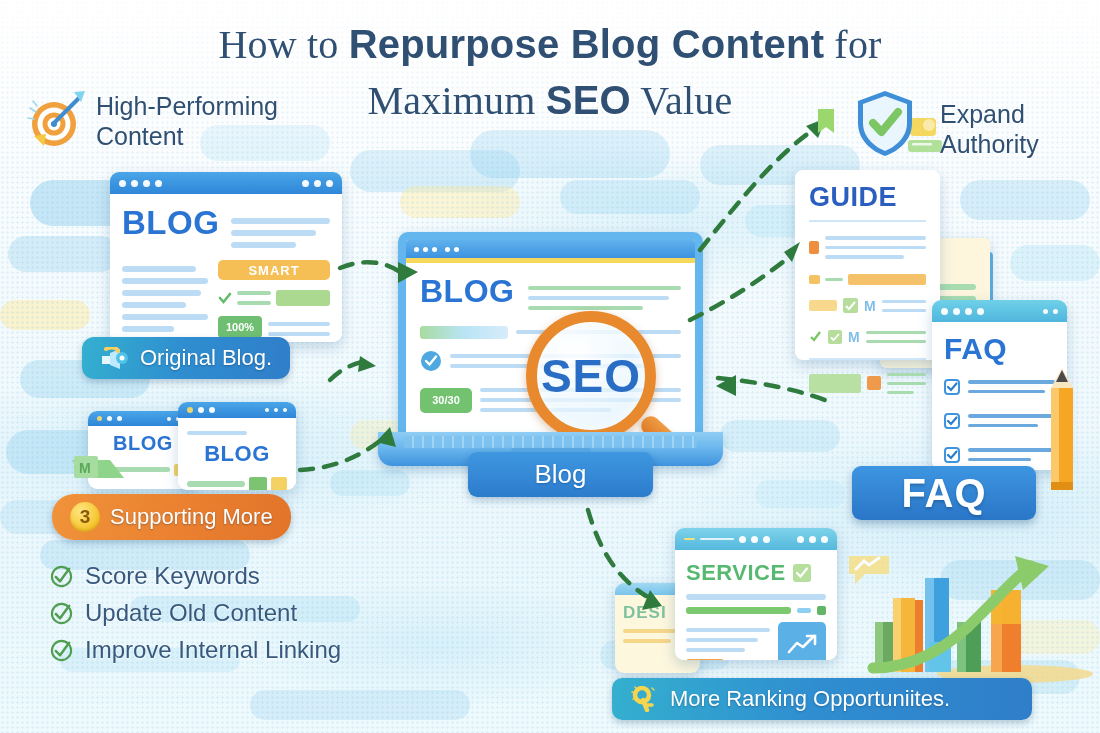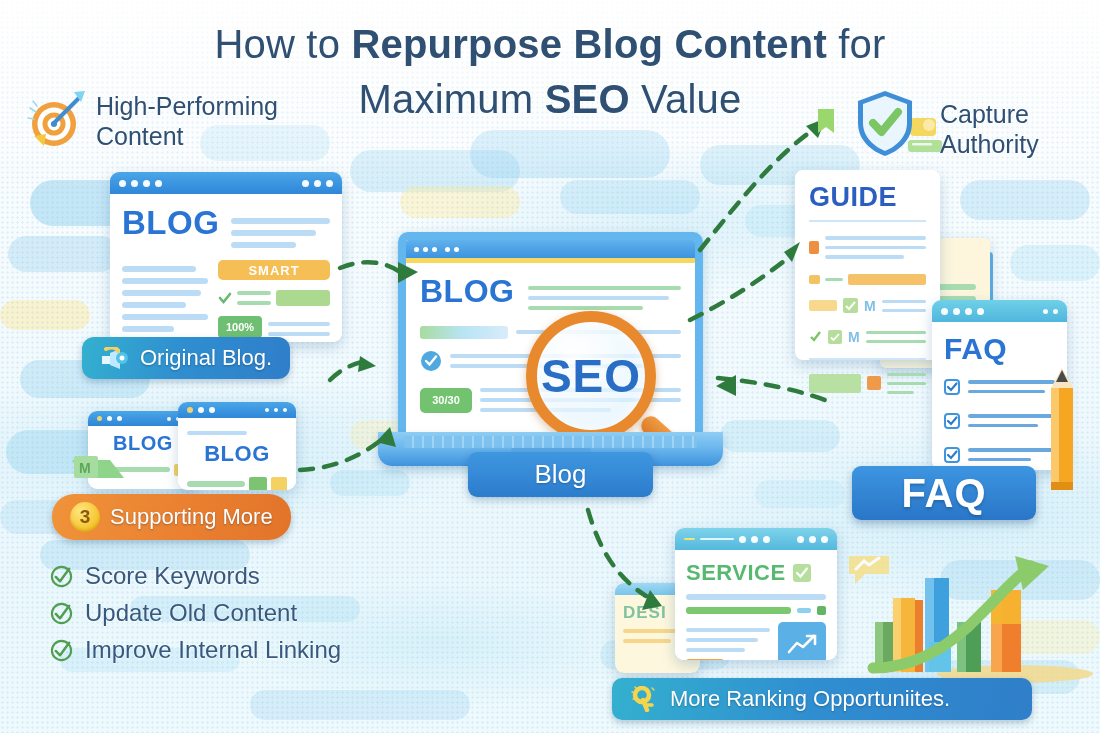--- a/index.html
+++ b/index.html
@@ -40,21 +40,21 @@
     position:absolute; left:0; right:0; top:22px;
     text-align:center;
     color:#2f4f73;
     z-index:30;
     line-height:1.12;
     text-shadow: 0 1px 2px rgba(255,255,255,.9);
   }
   .title .l1 { font-size:40px; letter-spacing:.2px; }
   .title .l2 { font-size:40px; letter-spacing:.2px; margin-top:10px; }
   .title b { font-weight:700; }
-  .title .thin { font-weight:400; }
+  .title .thin { font-weight:400;font-family:Liberation Serif, serif; }
 
   
   .pill {
     position:absolute; display:flex; align-items:center; gap:10px;
     border-radius:12px; color:#fff;
     padding:8px 18px;
     font-size:22px;
     box-shadow: 0 3px 7px rgba(20,70,110,.28);
     z-index:25;
     white-space:nowrap;
@@ -230,21 +230,21 @@
   <svg width="46" height="46" viewBox="0 0 46 46" style="position:absolute;left:902px;top:110px;z-index:27;opacity:.9">
     <rect x="8" y="8" width="26" height="18" rx="4" fill="#f4d44f"></rect>
     <circle cx="27" cy="15" r="6" fill="#fbe8a0"></circle>
     <rect x="6" y="30" width="34" height="12" rx="3" fill="#a9dd8f"></rect>
     <rect x="10" y="33" width="20" height="2.5" rx="1" fill="#fff" opacity=".8"></rect>
   </svg>
   <svg width="20" height="26" viewBox="0 0 20 26" style="position:absolute;left:816px;top:108px;z-index:27">
     <path d="M2 1 H18 V25 L10 19 L2 25 Z" fill="#9ad86e"></path>
   </svg>
   <div class="corner-label" style="left:940px;top:100px;">
-    <div>Capture</div>
+    <div>Expand</div>
     <div>Authority</div>
   </div>
 
   <div class="win" style="left:110px;top:172px;width:232px;height:170px;z-index:18">
     <div class="winbar">
       <span class="dot"></span>
       <span class="dot"></span>
       <span class="dot"></span>
       <span class="dot"></span>
       <span class="sp"></span>

